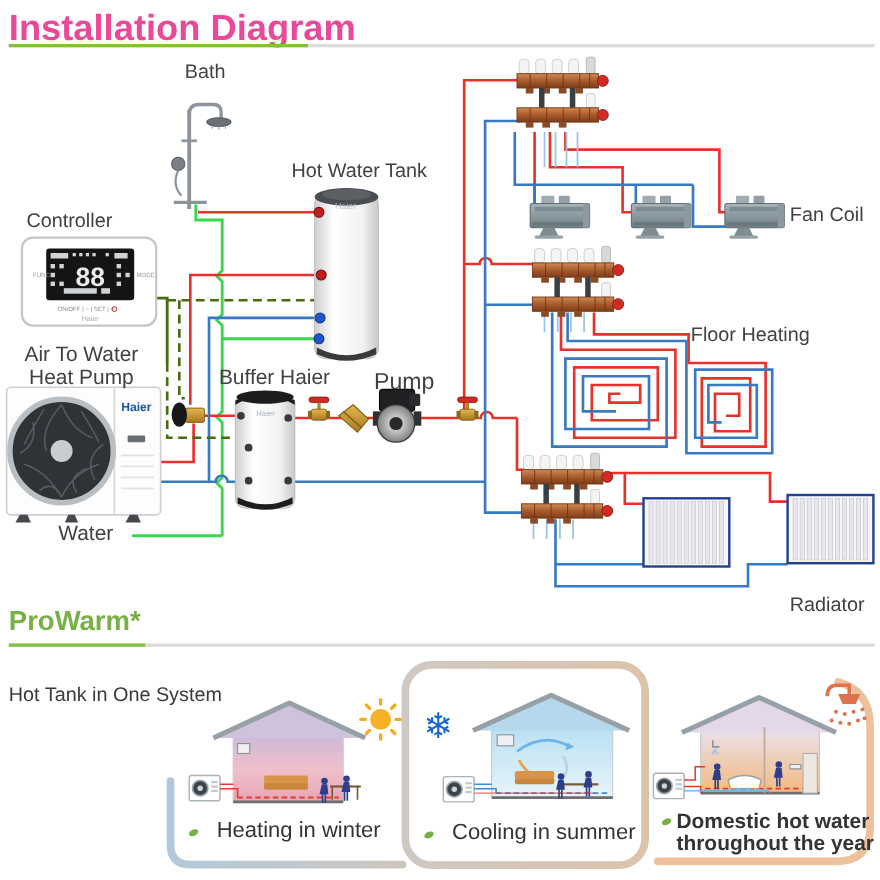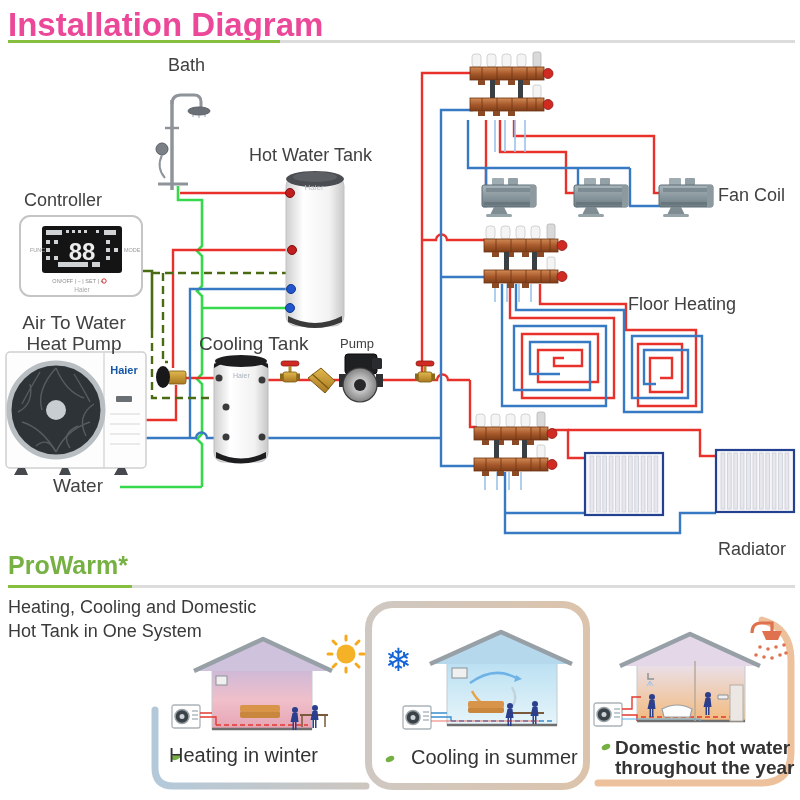--- a/index.html
+++ b/index.html
@@ -289,37 +289,36 @@
     <use href="#radiator" x="716" y="450"></use>
   </svg>
 
   <div id="title">Installation Diagram</div>
   <div id="title-rule">
       <div class="grn"></div>
     </div>
 
   <div class="lbl" style="left:168px;top:55px;">Bath</div>
   <div class="lbl" style="left:24px;top:190px;">Controller</div>
-  <div class="lbl" style="left:249px;top:145px;">Hot Water Tank</div>
+  <div class="lbl" style="left:265px;top:145px;">Hot Water Tank</div>
   <div class="hp-label">
     <div>Air To Water</div>
     <div>Heat Pump</div>
   </div>
-  <div class="lbl" style="left:199px;top:333px;font-size:19px;">Cooling Tank</div>
-  <div class="lbl" style="left:340px;top:336px;font-size:13px;">Pump</div>
+  <div class="lbl" style="left:199px;top:333px;font-size:19px;">Buffer Haier</div>
+  <div class="lbl" style="left:340px;top:336px;font-size:21px;">Pump</div>
   <div class="lbl" style="left:53px;top:475px;font-size:19px;">Water</div>
   <div class="lbl" style="left:718px;top:185px;">Fan Coil</div>
   <div class="lbl" style="left:628px;top:294px;">Floor Heating</div>
   <div class="lbl" style="left:718px;top:539px;">Radiator</div>
 
   <div id="prowarm">ProWarm*</div>
   <div id="prowarm-rule">
       <div class="grn"></div>
     </div>
-  <div class="subtitle" style="top:597px;">Heating, Cooling and Domestic</div>
   <div class="subtitle" style="top:621px;">Hot Tank in One System</div>
 
   <svg width="800" height="255" viewBox="0 0 800 255" style="top:545px;">
     <defs>
       <linearGradient id="card1g" x1="0" y1="0" x2="1" y2="0">
         <stop offset="0" stop-color="#b3c9da"></stop>
           <stop offset="1" stop-color="#cdc6bf"></stop>
       </linearGradient>
       <linearGradient id="card2g" x1="0" y1="0" x2="1" y2="0">
         <stop offset="0" stop-color="#cfc8c2"></stop>
@@ -436,18 +435,18 @@
       </g>
     </g>
 
     <g fill="#76b043">
       <ellipse cx="176" cy="212" rx="4.5" ry="2.8" transform="rotate(-25 176 212)"></ellipse>
       <ellipse cx="390" cy="214" rx="4.5" ry="2.8" transform="rotate(-25 390 214)"></ellipse>
       <ellipse cx="606" cy="202" rx="4.5" ry="2.8" transform="rotate(-25 606 202)"></ellipse>
     </g>
   </svg>
 
-  <div class="caption" style="left:169px;top:744px;text-align:center;">Heating in winter</div>
+  <div class="caption" style="left:197px;top:744px;text-align:center;">Heating in winter</div>
   <div class="caption" style="left:399px;top:746px;margin-left:12px;">Cooling in summer</div>
   <div class="caption cap-small" style="left:615px;top:737px;">Domestic hot water</div>
   <div class="caption cap-small" style="left:615px;top:757px;">throughout the year</div>
 
 </div>
 
 </body></html>

